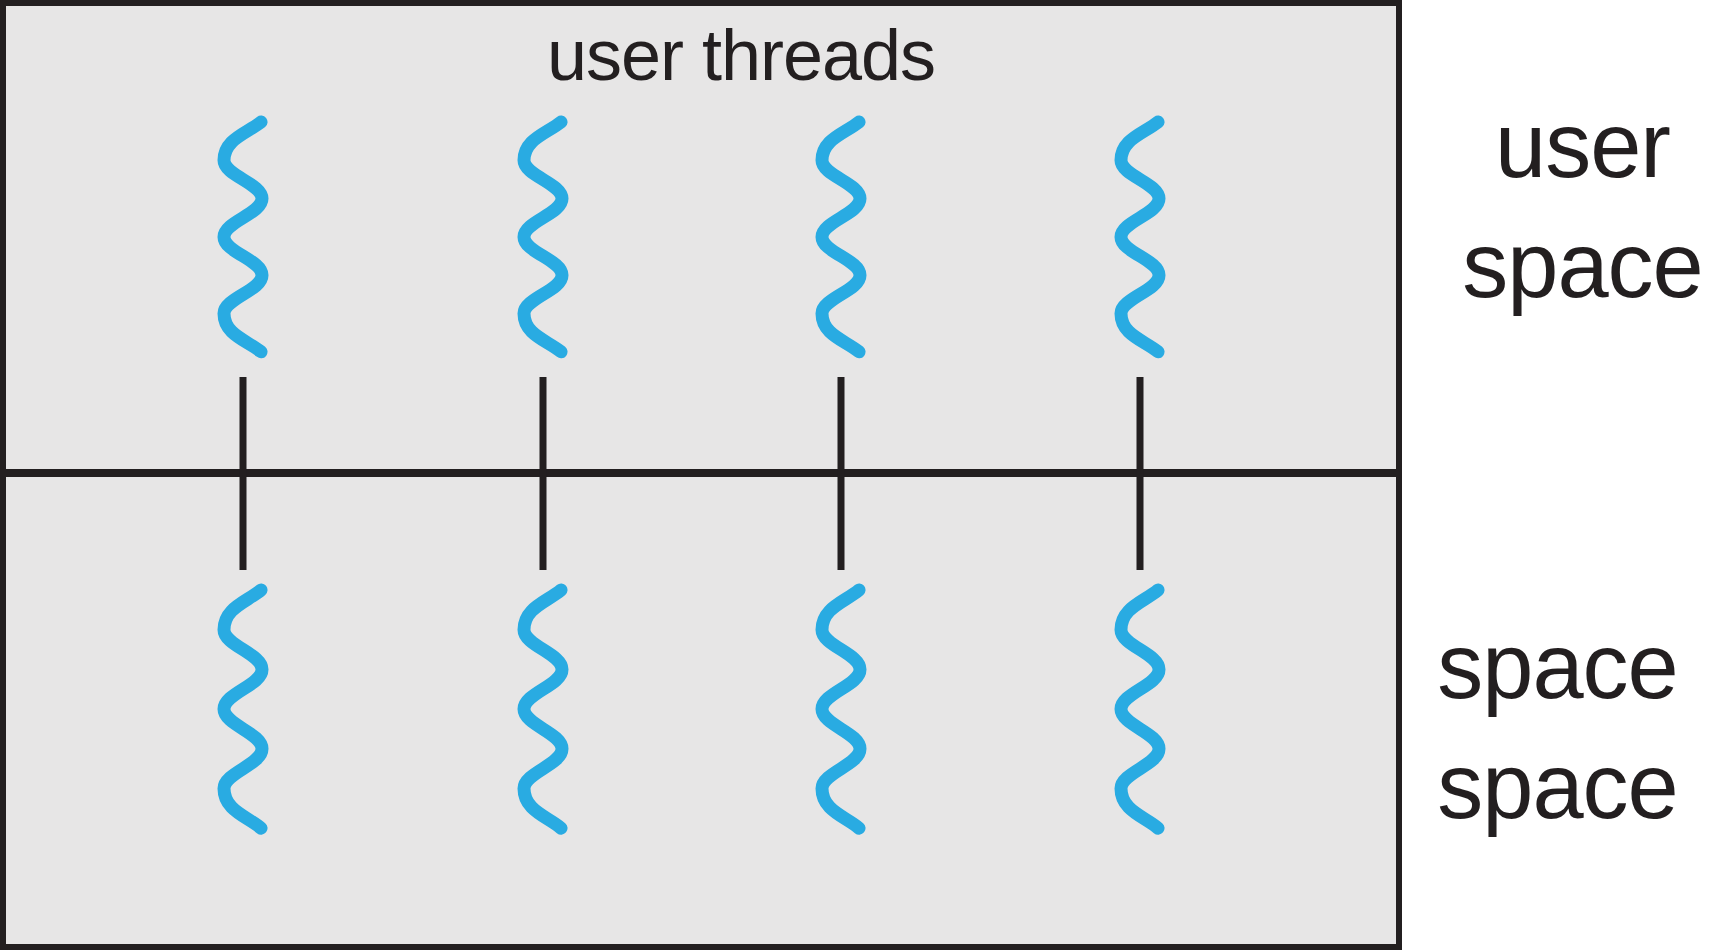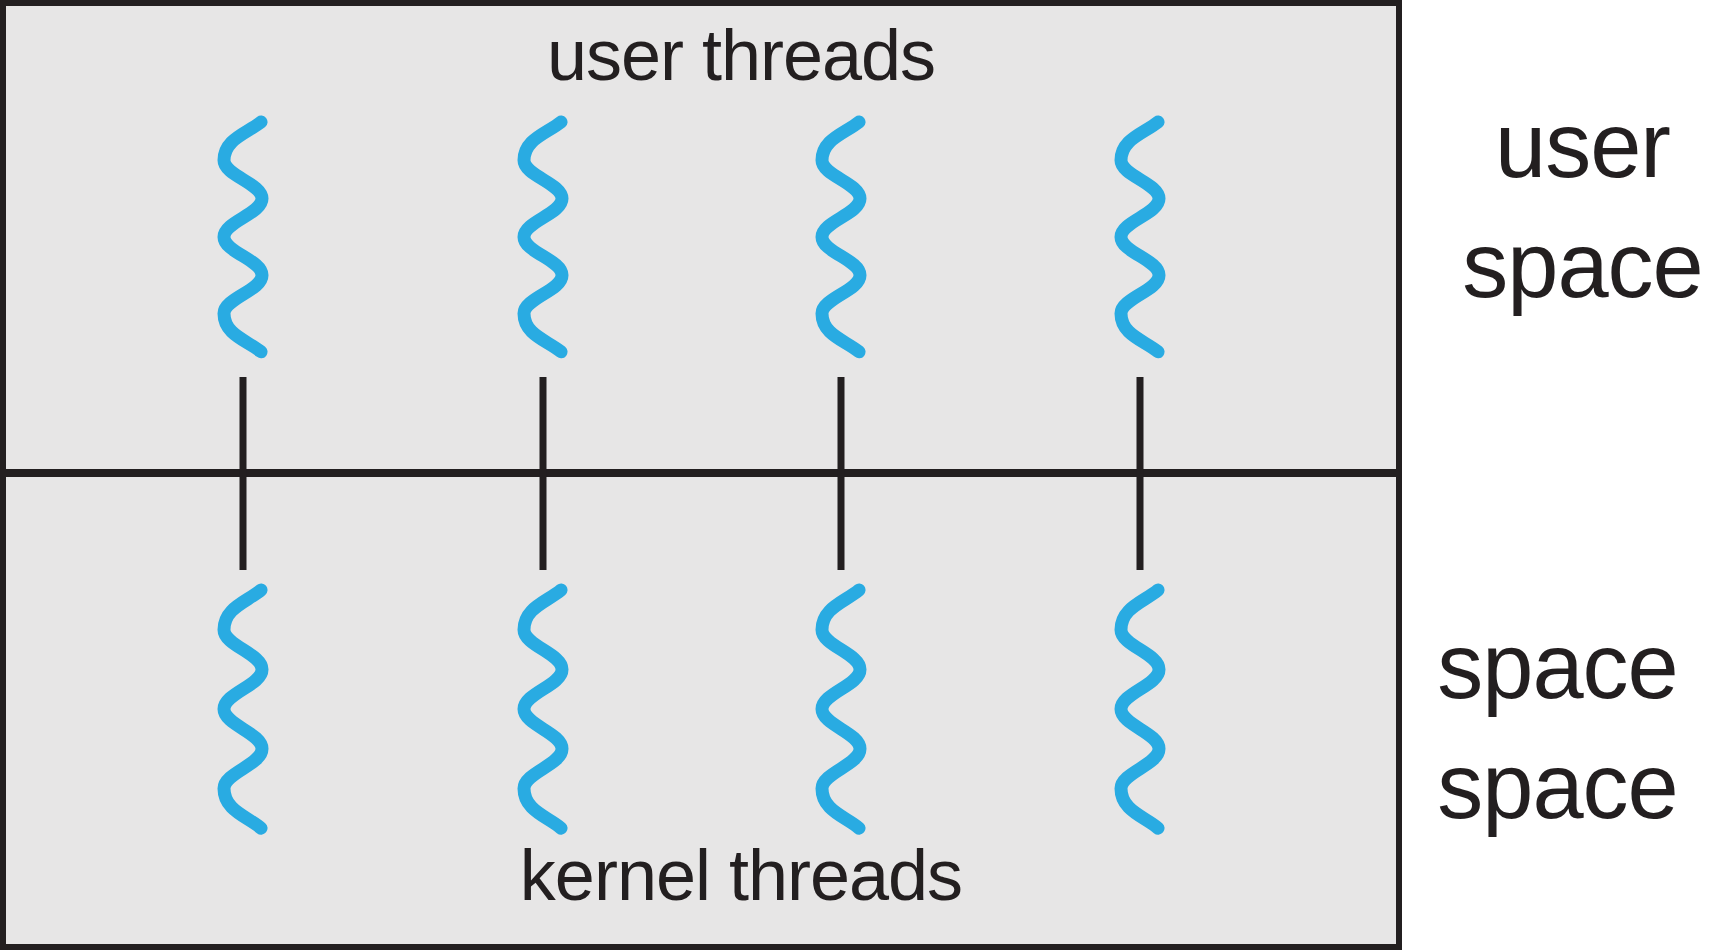--- a/index.html
+++ b/index.html
@@ -69,21 +69,20 @@
       <path d="M 859.05 122 C 844.8 133.49 822 139.235 822 160.3 C 822 175.62 860 183.28000000000003 860 198.60000000000002 C 860 213.92 822 221.57999999999998 822 236.89999999999998 C 822 252.21999999999997 860 259.88 860 275.2 C 860 290.52 822 298.18 822 313.5 C 822 334.565 844.8 340.31 859.05 351.8" fill="none" stroke="#29abe2" stroke-width="13" stroke-linecap="round"></path>
       <path d="M 1158.05 122 C 1143.8 133.49 1121 139.235 1121 160.3 C 1121 175.62 1159 183.28000000000003 1159 198.60000000000002 C 1159 213.92 1121 221.57999999999998 1121 236.89999999999998 C 1121 252.21999999999997 1159 259.88 1159 275.2 C 1159 290.52 1121 298.18 1121 313.5 C 1121 334.565 1143.8 340.31 1158.05 351.8" fill="none" stroke="#29abe2" stroke-width="13" stroke-linecap="round"></path>
       <path d="M 261.05 590 C 246.8 601.91 224 607.865 224 629.7 C 224 645.58 262 653.5200000000001 262 669.4000000000001 C 262 685.28 224 693.22 224 709.1 C 224 724.98 262 732.9200000000001 262 748.8000000000001 C 262 764.68 224 772.62 224 788.5 C 224 810.335 246.8 816.29 261.05 828.2" fill="none" stroke="#29abe2" stroke-width="13" stroke-linecap="round"></path>
       <path d="M 561.05 590 C 546.8 601.91 524 607.865 524 629.7 C 524 645.58 562 653.5200000000001 562 669.4000000000001 C 562 685.28 524 693.22 524 709.1 C 524 724.98 562 732.9200000000001 562 748.8000000000001 C 562 764.68 524 772.62 524 788.5 C 524 810.335 546.8 816.29 561.05 828.2" fill="none" stroke="#29abe2" stroke-width="13" stroke-linecap="round"></path>
       <path d="M 859.05 590 C 844.8 601.91 822 607.865 822 629.7 C 822 645.58 860 653.5200000000001 860 669.4000000000001 C 860 685.28 822 693.22 822 709.1 C 822 724.98 860 732.9200000000001 860 748.8000000000001 C 860 764.68 822 772.62 822 788.5 C 822 810.335 844.8 816.29 859.05 828.2" fill="none" stroke="#29abe2" stroke-width="13" stroke-linecap="round"></path>
       <path d="M 1158.05 590 C 1143.8 601.91 1121 607.865 1121 629.7 C 1121 645.58 1159 653.5200000000001 1159 669.4000000000001 C 1159 685.28 1121 693.22 1121 709.1 C 1121 724.98 1159 732.9200000000001 1159 748.8000000000001 C 1159 764.68 1121 772.62 1121 788.5 C 1121 810.335 1143.8 816.29 1158.05 828.2" fill="none" stroke="#29abe2" stroke-width="13" stroke-linecap="round"></path>
     </svg>
 
   <div class="box-title title-top">user threads</div>
 
-  <div class="box-title title-bottom">kernel threads</div>
 
   <div class="side-label side-label-user">
     <span class="line">user</span>
     <span class="line">space</span>
   </div>
 
   <div class="side-label side-label-kernel">
     <span class="line">space</span>
     <span class="line">space</span>
   </div>

